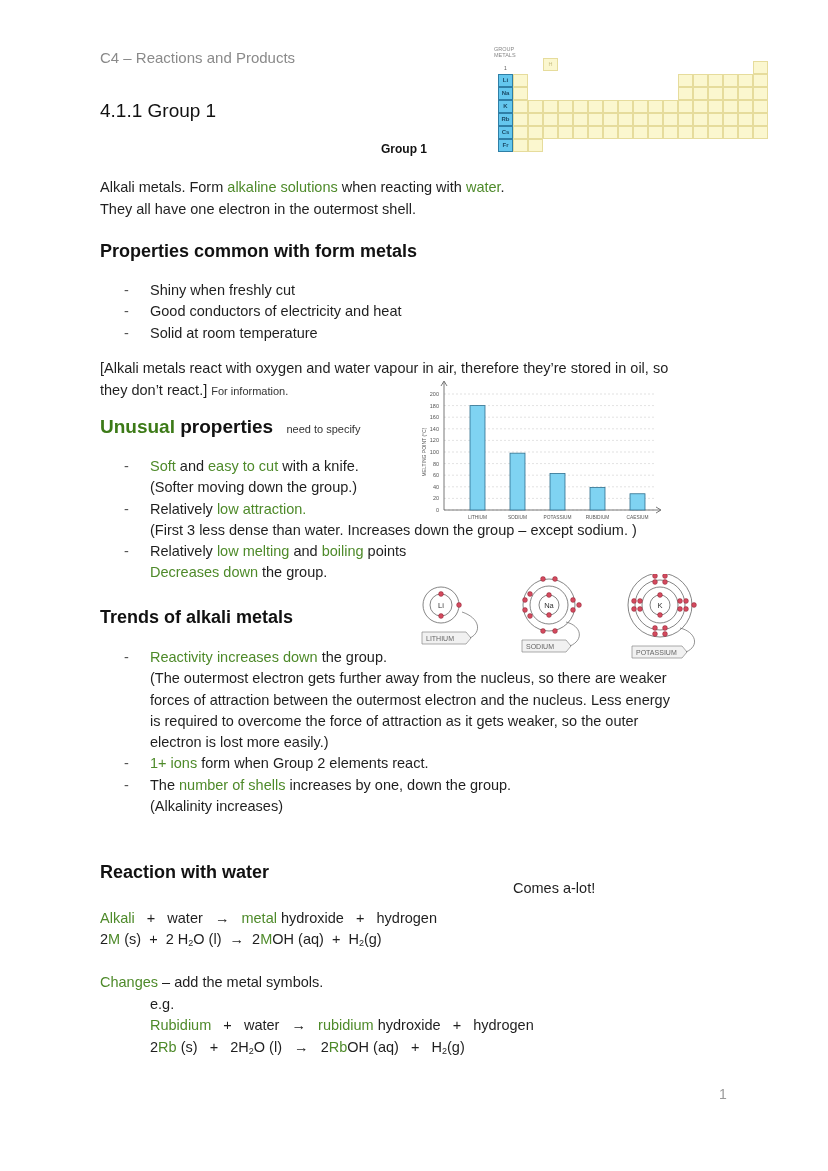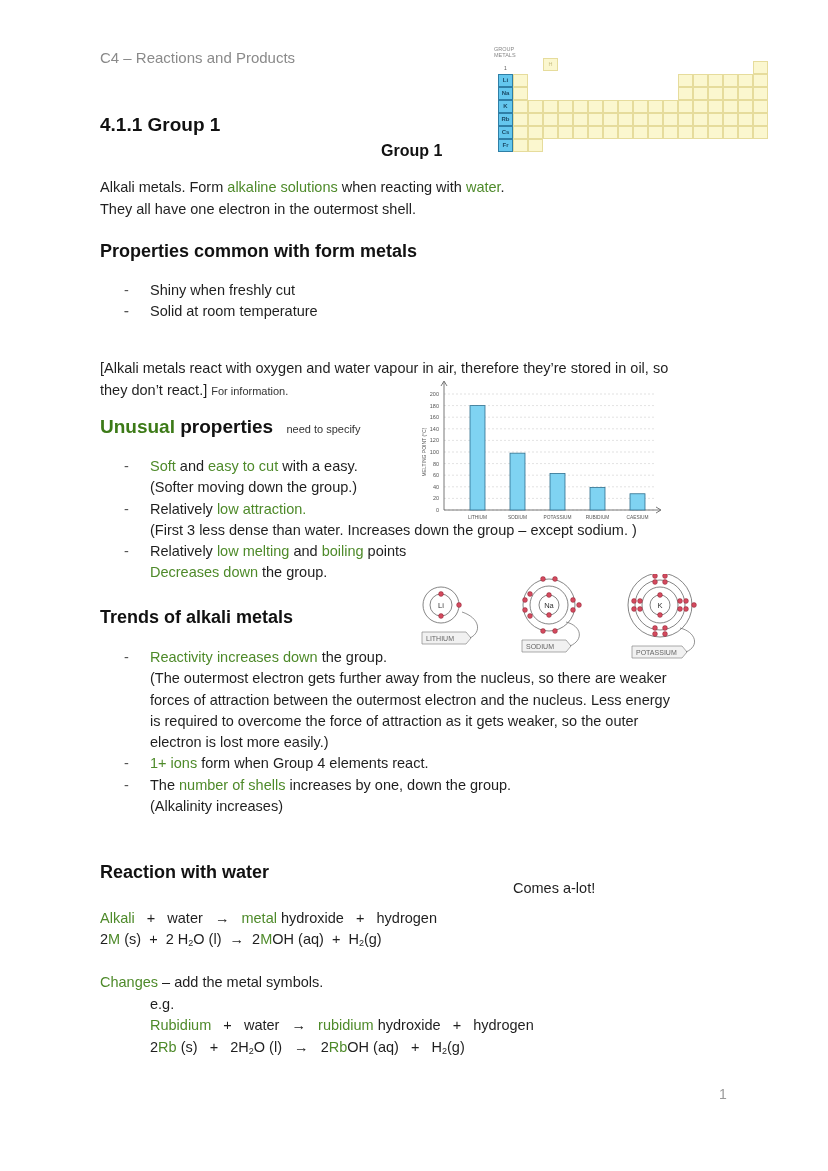--- a/index.html
+++ b/index.html
@@ -1,22 +1,22 @@
 <!DOCTYPE html>
 <html><head>
 <meta charset="utf-8">
 <style>
   html, body { margin:0; padding:0; background:#ffffff; }
   body { width:828px; height:1171px; position:relative; overflow:hidden;
          font-family:"Liberation Sans", sans-serif; color:#1a1a1a; }
   .abs { position:absolute; }
   .hdr { left:100px; top:49px; font-size:15px; color:#8a8a8a; }
-  .h1 { left:100px; top:100px; font-size:19px; font-weight:bold; color:#111;margin-top:14px; }
+  .h1 { left:100px; top:100px; font-size:19px; font-weight:normal; color:#111; }
   .h2 { font-size:18px; font-weight:bold; color:#111; left:100px; }
-  .center-title { left:381px; top:142px; font-size:16px; font-weight:bold; color:#111; }
+  .center-title { left:381px; top:142px; font-size:12px; font-weight:bold; color:#111; }
   .p { font-size:14.5px; line-height:21.5px; color:#1f1f1f; }
   .g { color:#4e8a2a; }
   .gd { color:#3c7a17; }
   .small { font-size:11px; color:#333; }
   ul.dash { list-style:none; margin:0; padding:0; }
   ul.dash li { position:relative; padding-left:50px; font-size:14.5px; line-height:21.3px; color:#1f1f1f; }
   ul.dash li .bul { position:absolute; left:24px; top:0; color:#555; }
   ul.dash li .sub { display:block; }
   sub { font-size:9px; vertical-align:-2px; }
 
@@ -126,35 +126,35 @@
   </div>
 
 <div class="abs p" style="left:100px; top:177px;">
   <div id="intro1"><span class="">Alkali metals. Form </span><span class="g">alkaline solutions</span><span class=""> when reacting with </span><span class="g">water</span><span class="">.</span></div>
   <div>They all have one electron in the outermost shell.</div>
 </div>
 
 <div class="abs h2" style="top:241px;">Properties common with form metals</div>
 <ul class="abs dash" style="left:100px; top:280px; width:600px;">
   <li><span class="bul">-</span><span>Shiny when freshly cut</span></li>
-  <li><span class="bul">-</span></li>
+  <li><span class="bul">-</span><span>Good conductors of electricity and heat</span></li>
   <li><span class="bul">-</span><span>Solid at room temperature</span></li>
 </ul>
 
 <div class="abs p" style="left:100px; top:358px; width:640px;">
   <div>[Alkali metals react with oxygen and water vapour in air, therefore they’re stored in oil, so</div>
   <div><span>they don’t react.]</span> <span class="small">For information.</span></div>
 </div>
 
 <div class="abs" style="left:100px; top:416px; font-size:19px; font-weight:bold;">
   <span class="gd">Unusual</span><span style="color:#111"> properties</span>
   <span class="small" style="font-weight:normal; margin-left:8px;">need to specify</span>
 </div>
 <ul class="abs dash" style="left:100px; top:456px; width:640px;" id="unusualList">
-    <li><span class="bul">-</span><span class="g">Soft</span><span class=""> and </span><span class="g">easy to cut</span><span class=""> with a easy.</span><span class="sub">(Softer moving down the group.)</span></li>
+    <li><span class="bul">-</span><span class="g">Soft</span><span class=""> and </span><span class="g">easy to cut</span><span class=""> with a knife.</span><span class="sub">(Softer moving down the group.)</span></li>
     <li><span class="bul">-</span><span class="">Relatively </span><span class="g">low attraction.</span><span class="sub">(First 3 less dense than water. Increases down the group – except sodium. )</span></li>
     <li><span class="bul">-</span><span class="">Relatively </span><span class="g">low melting</span><span class=""> and </span><span class="g">boiling</span><span class=""> points</span><span class="sub"><span class="g">Decreases down</span><span class=""> the group.</span></span></li>
   </ul>
 
 <div class="abs chart">
   <svg id="chartSvg" width="262" height="150" viewBox="0 0 262 150">
       <line x1="30" x2="240" y1="132" y2="132" stroke="#cfcfcf" stroke-width="0.6" stroke-dasharray="2,2"></line>
       <text x="25" y="134" font-size="5.5" text-anchor="end" fill="#555">0</text>
       <line x1="30" x2="240" y1="120.4" y2="120.4" stroke="#cfcfcf" stroke-width="0.6" stroke-dasharray="2,2"></line>
       <text x="25" y="122.4" font-size="5.5" text-anchor="end" fill="#555">20</text>
@@ -190,21 +190,21 @@
       <rect x="176" y="109.38" width="15" height="22.620000000000005" fill="#7fd3f2" stroke="#2f6f8e" stroke-width="0.8"></rect>
       <text x="183.5" y="141" font-size="4.8" text-anchor="middle" fill="#555">RUBIDIUM</text>
       <rect x="216" y="115.75999999999999" width="15" height="16.24000000000001" fill="#7fd3f2" stroke="#2f6f8e" stroke-width="0.8"></rect>
       <text x="223.5" y="141" font-size="4.8" text-anchor="middle" fill="#555">CAESIUM</text>
     </svg>
 </div>
 
 <div class="abs h2" style="top:607px;">Trends of alkali metals</div>
 <ul class="abs dash" style="left:100px; top:647px; width:640px;" id="trendsList">
     <li><span class="bul">-</span><span class="g">Reactivity increases down</span><span class=""> the group.</span><span class="sub">(The outermost electron gets further away from the nucleus, so there are weaker</span><span class="sub">forces of attraction between the outermost electron and the nucleus. Less energy</span><span class="sub">is required to overcome the force of attraction as it gets weaker, so the outer</span><span class="sub">electron is lost more easily.)</span></li>
-    <li><span class="bul">-</span><span class="g">1+ ions</span><span class=""> form when Group 4 elements react.</span></li>
+    <li><span class="bul">-</span><span class="g">1+ ions</span><span class=""> form when Group 2 elements react.</span></li>
     <li><span class="bul">-</span><span class="">The </span><span class="g">number of shells</span><span class=""> increases by one, down the group.</span><span class="sub">(Alkalinity increases)</span></li>
   </ul>
 
 <div class="abs atoms">
   <svg id="atomSvg" width="310" height="92" viewBox="0 0 310 92">
       <circle cx="23" cy="31" r="18" fill="none" stroke="#666" stroke-width="0.8"></circle>
       <circle cx="23" cy="31" r="11" fill="none" stroke="#666" stroke-width="0.8"></circle>
       <text x="23" y="34" font-size="7.5" text-anchor="middle" fill="#333">Li</text>
       <circle cx="23" cy="20" r="2.4" fill="#d44a5e" stroke="#8a2232" stroke-width="0.5"></circle>
       <circle cx="23" cy="42" r="2.4" fill="#d44a5e" stroke="#8a2232" stroke-width="0.5"></circle>

